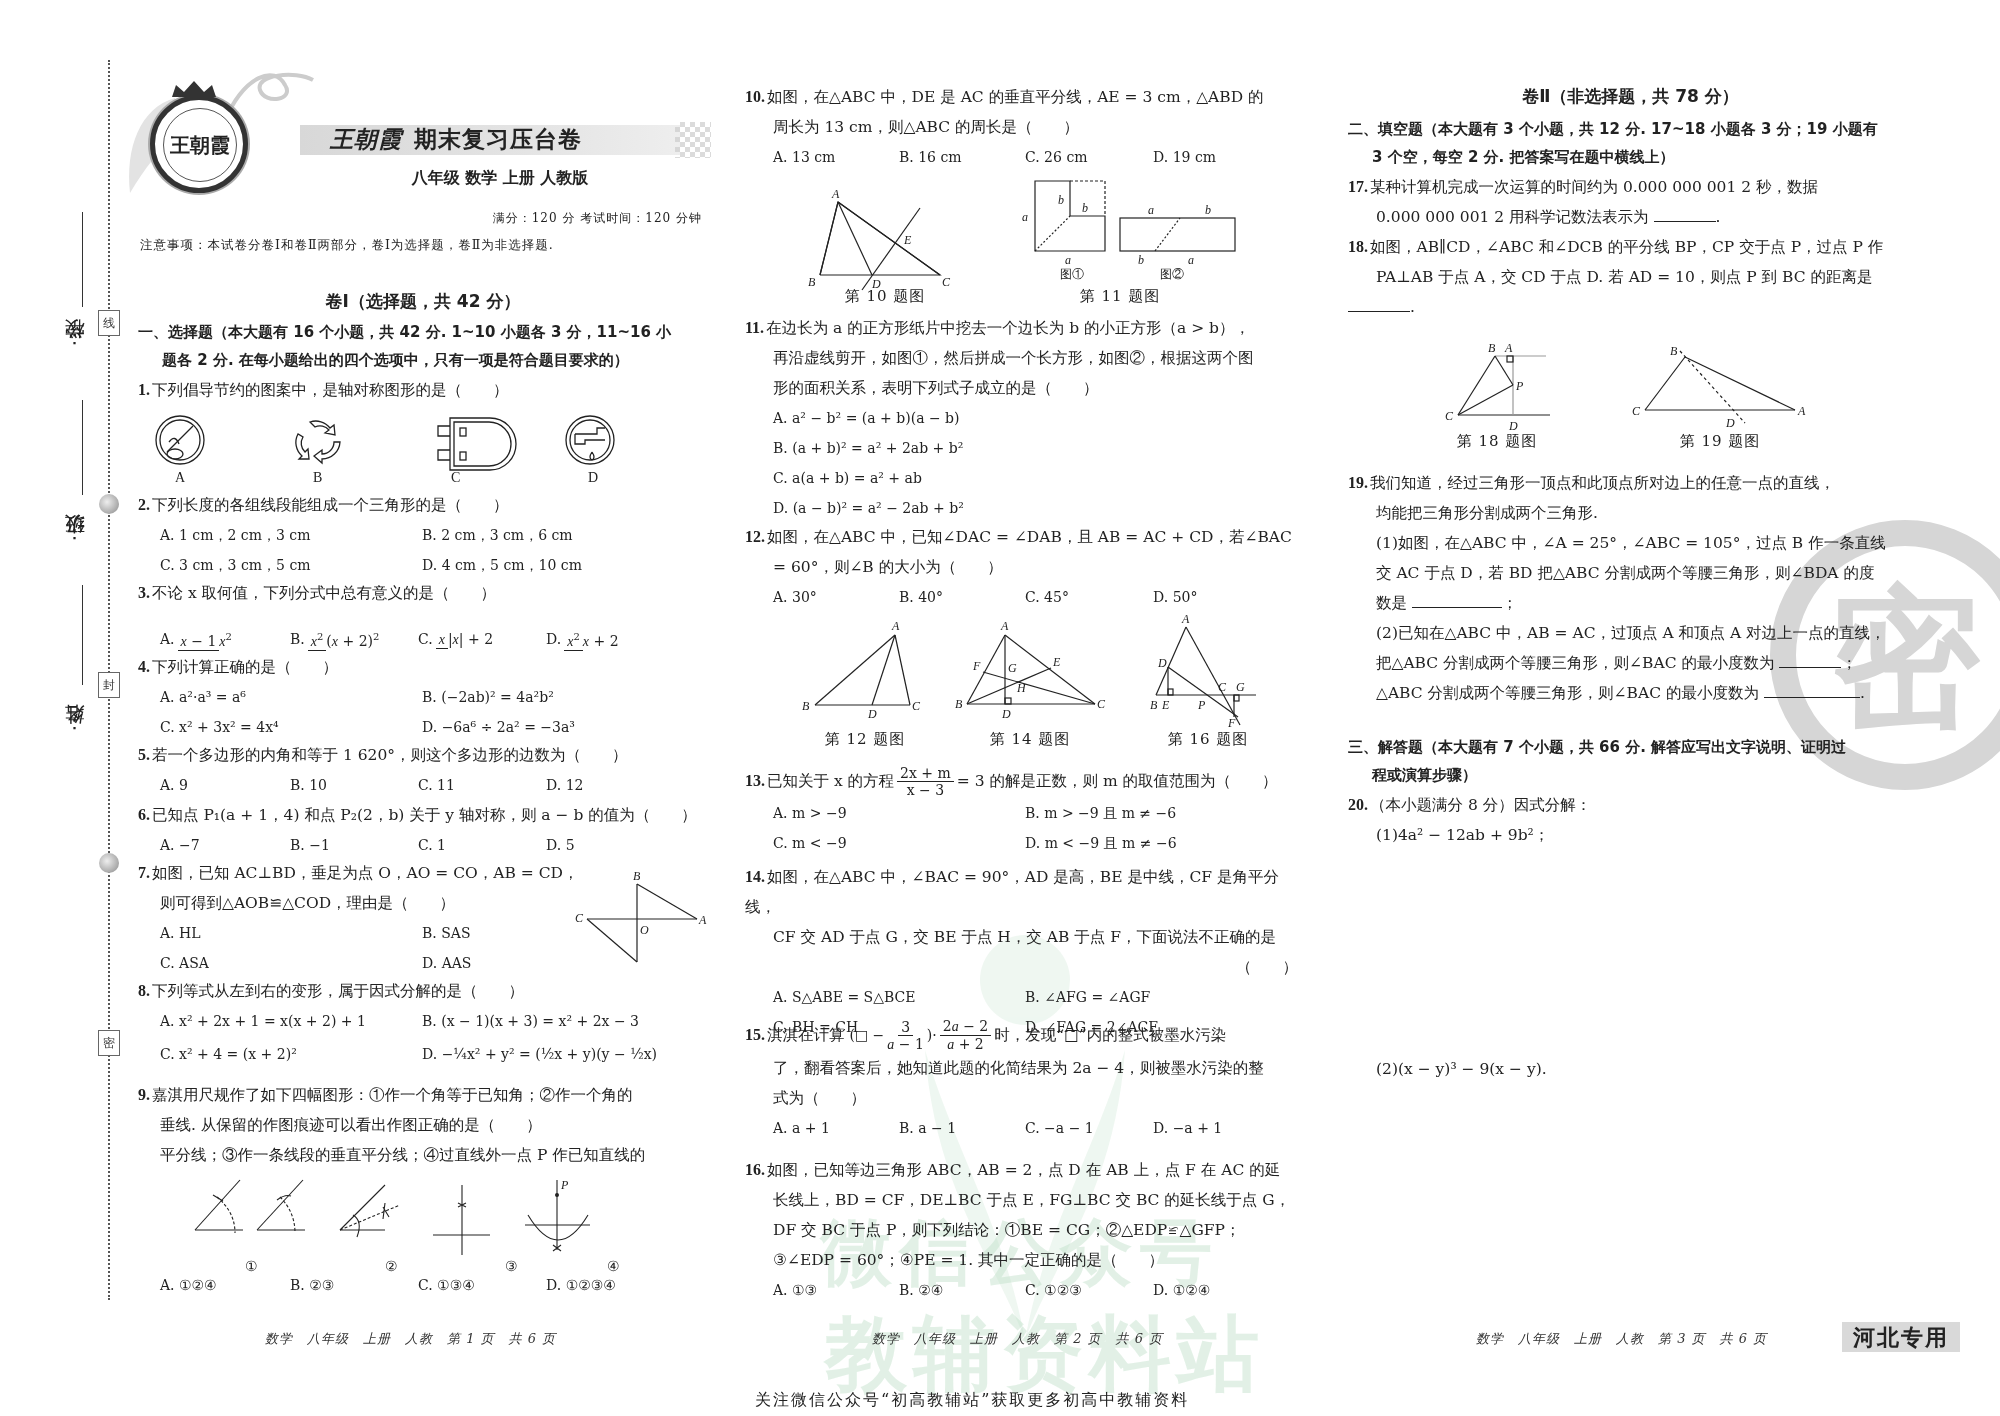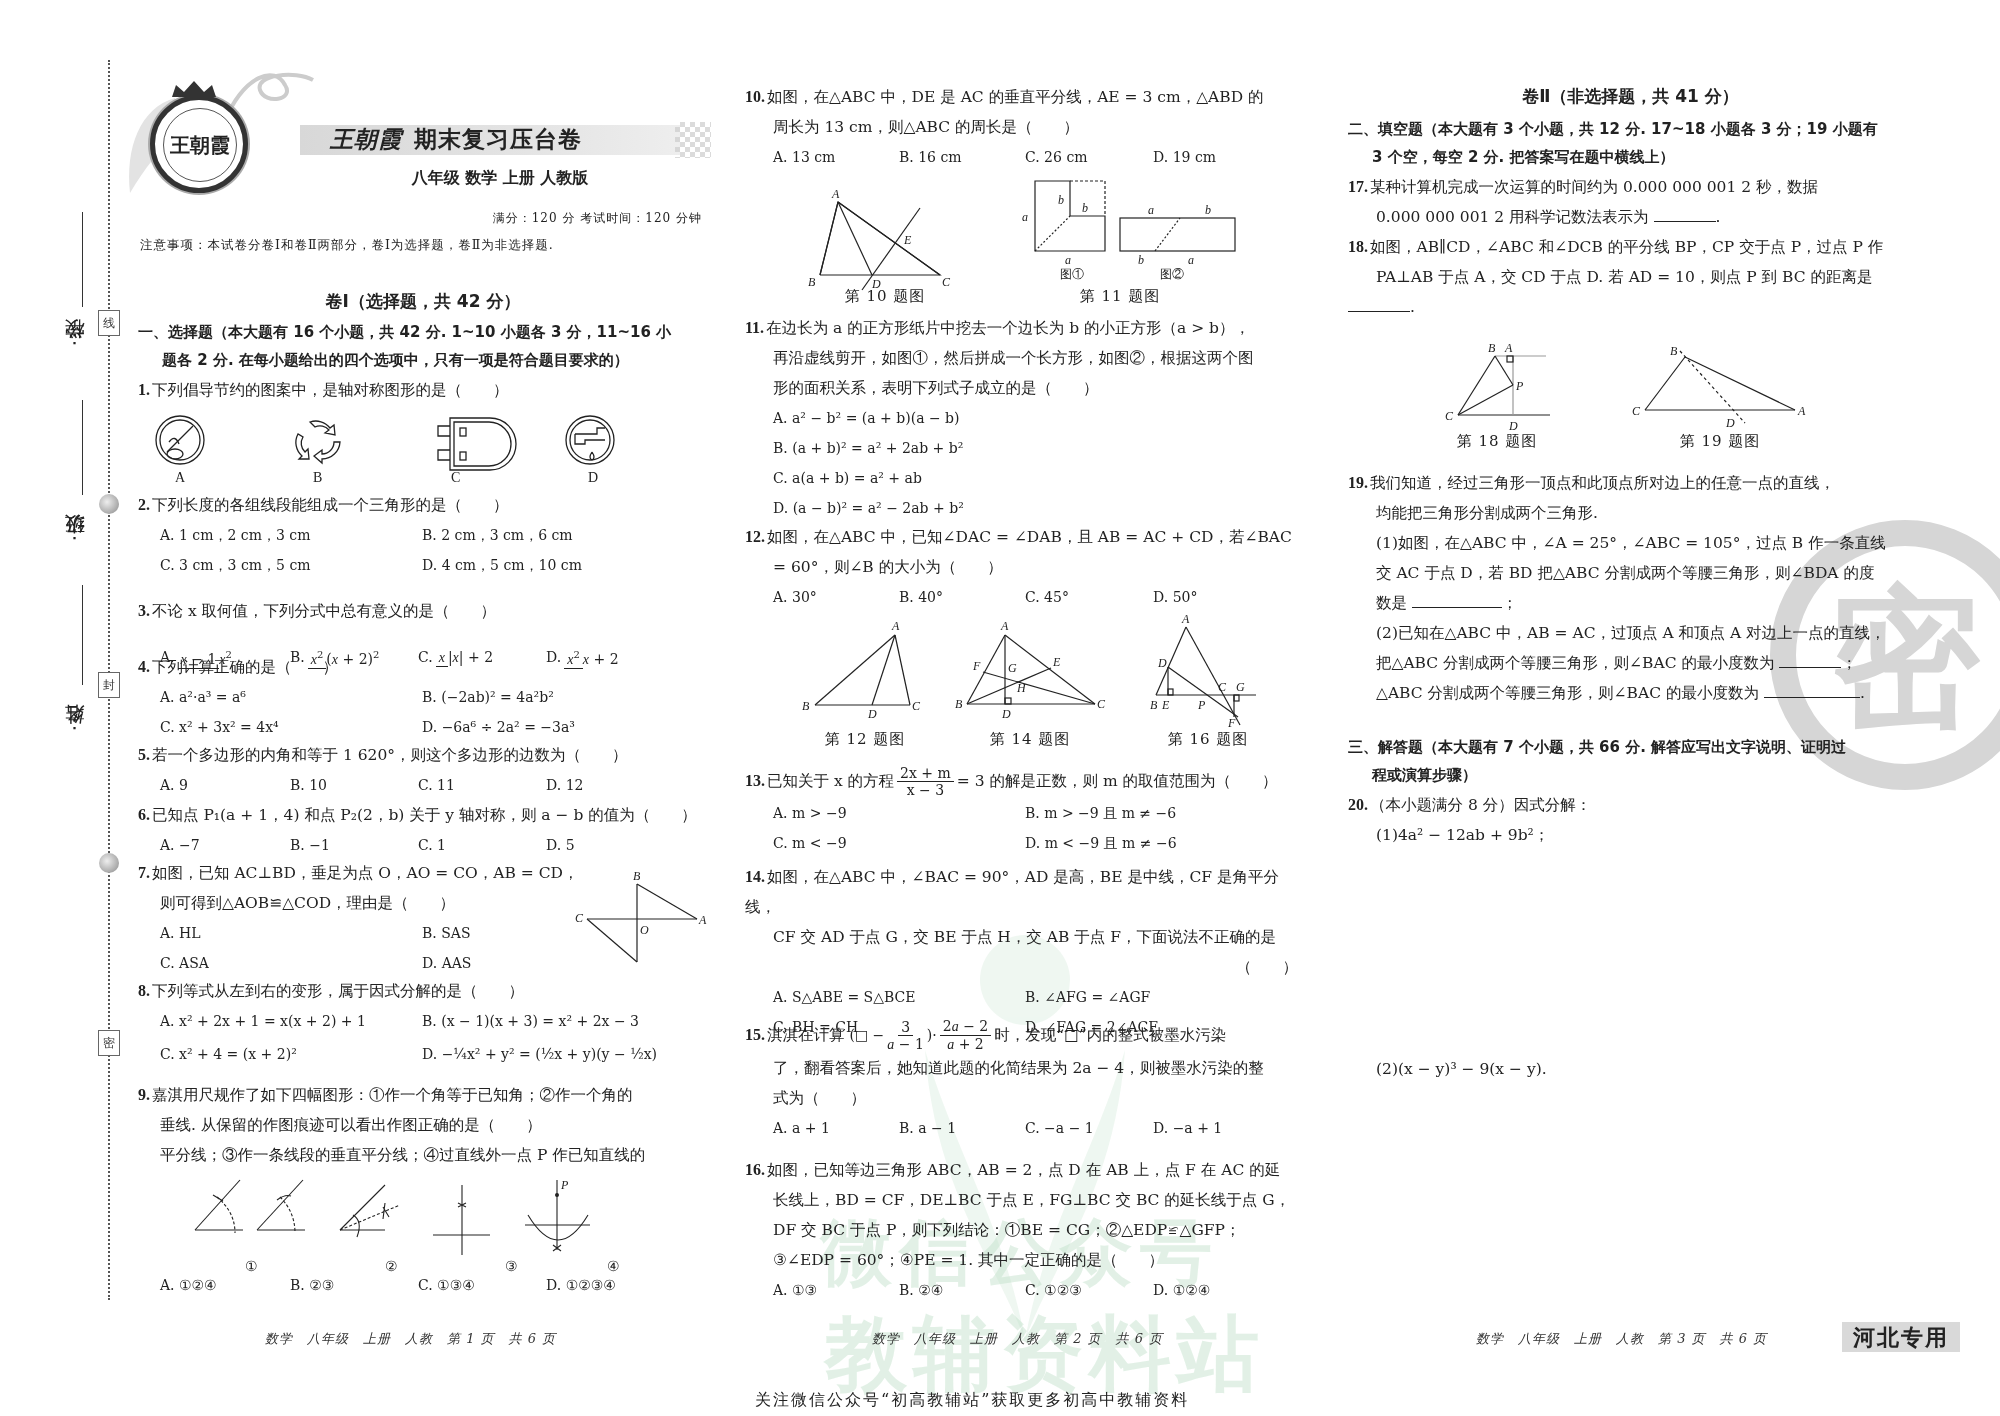--- a/index.html
+++ b/index.html
@@ -146,21 +146,21 @@
   <div class="opts" style="padding-left:22px;font-size:14px">
     <span style="width:262px">A. 1 cm，2 cm，3 cm</span>
     <span>B. 2 cm，3 cm，6 cm</span>
   </div>
   <div class="opts" style="padding-left:22px;font-size:14px">
     <span style="width:262px">C. 3 cm，3 cm，5 cm</span>
     <span>D. 4 cm，5 cm，10 cm</span>
   </div>
 </div>
 
-<div class="abs col1 q" style="top:596px">
+<div class="abs col1 q" style="top:578px">
   <div><span class="qn">3.</span><span>不论 x 取何值，下列分式中总有意义的是（　　）</span></div>
   <div class="opts" style="padding-left:22px;font-size:14px;margin-top:16px">
     <span style="width:130px">A.<span class="frac"><span class="num"><i class="v">x</i> − 1</span><span><i class="v">x</i><sup>2</sup></span></span></span>
     <span style="width:128px">B.<span class="frac"><span class="num"><i class="v">x</i><sup>2</sup></span><span>(<i class="v">x</i> + 2)<sup>2</sup></span></span></span>
     <span style="width:128px">C.<span class="frac"><span class="num"><i class="v">x</i></span><span>|<i class="v">x</i>| + 2</span></span></span>
     <span>D.<span class="frac"><span class="num"><i class="v">x</i><sup>2</sup></span><span><i class="v">x</i> + 2</span></span></span>
   </div>
 </div>
 
 <div class="abs col1 q" style="top:652px">
@@ -478,21 +478,21 @@
     <span style="width:128px">C. ①②③</span>
     <span>D. ①②④</span>
   </div>
 </div>
 <div class="abs footer" style="left:872px;top:1330px">数学　八年级　上册　人教　第 2 页　共 6 页</div>
 <div class="abs" style="left:755px;top:1390px;font-size:16px;letter-spacing:2px">关注微信公众号“初高教辅站”获取更多初高中教辅资料</div>
 
 <div class="abs stamp"></div>
 <div class="abs stamp-char">密</div>
 
-<div class="abs col3 vol-title sans" style="top:85px">卷Ⅱ（非选择题，共 41 分）</div>
+<div class="abs col3 vol-title sans" style="top:85px">卷Ⅱ（非选择题，共 78 分）</div>
 <div class="abs col3 sect sans" style="top:115px">
   <div>二、填空题（本大题有 3 个小题，共 12 分. 17~18 小题各 3 分；19 小题有</div>
   <div style="padding-left:24px">3 个空，每空 2 分. 把答案写在题中横线上）</div>
 </div>
 <div class="abs col3 q" style="top:172px">
   <div><span class="qn">17.</span><span>某种计算机完成一次运算的时间约为 0.000 000 001 2 秒，数据</span></div>
   <div style="padding-left:28px"><span>0.000 000 001 2 用科学记数法表示为</span> <span class="blank" style="width:62px"></span>.</div>
 </div>
 <div class="abs col3 q" style="top:232px">
   <div><span class="qn">18.</span><span>如图，AB∥CD，∠ABC 和∠DCB 的平分线 BP，CP 交于点 P，过点 P 作</span></div>

